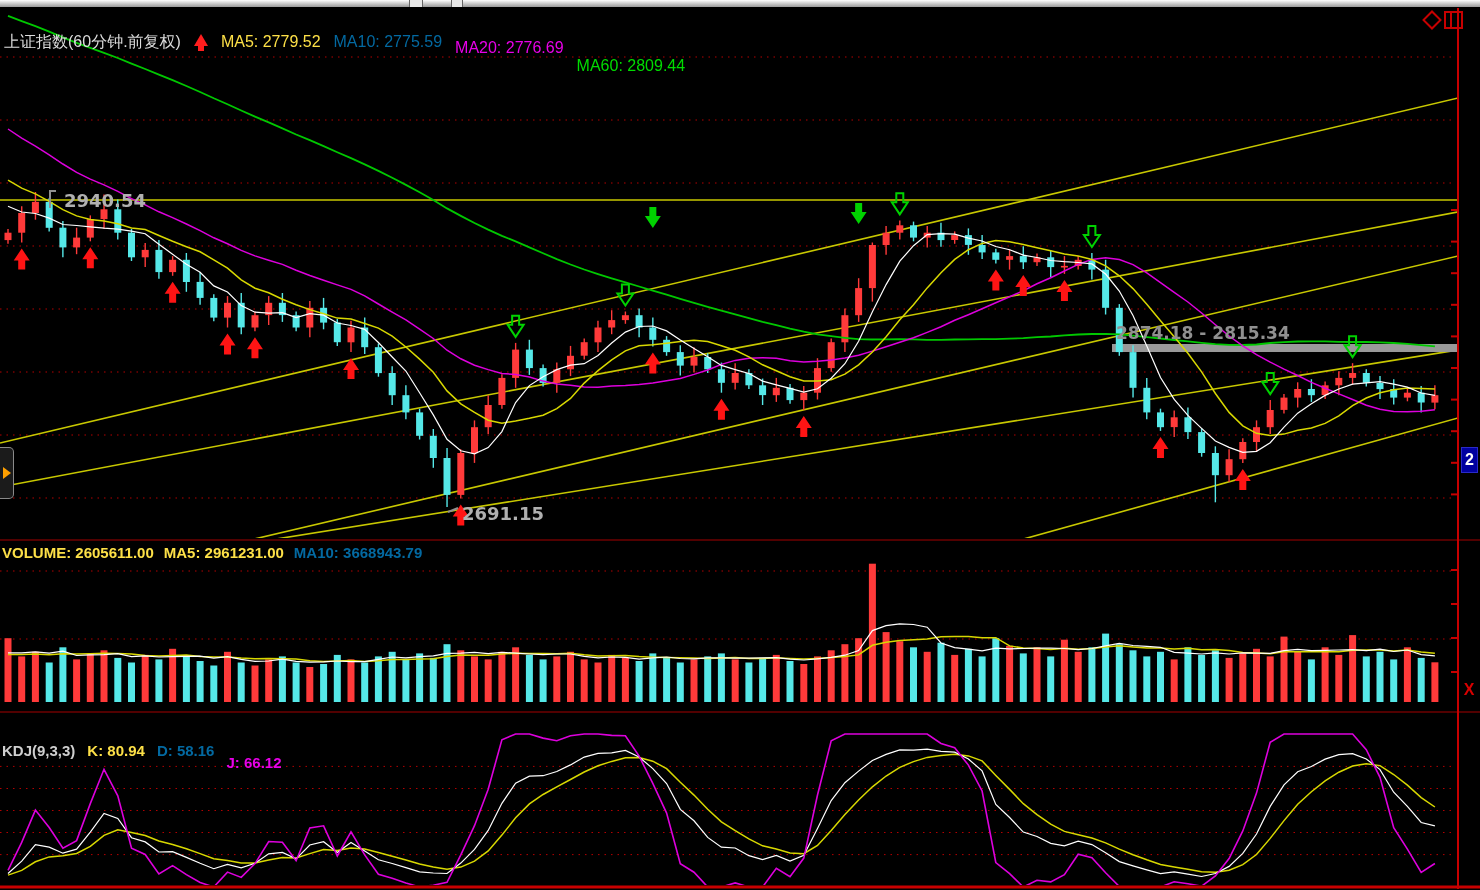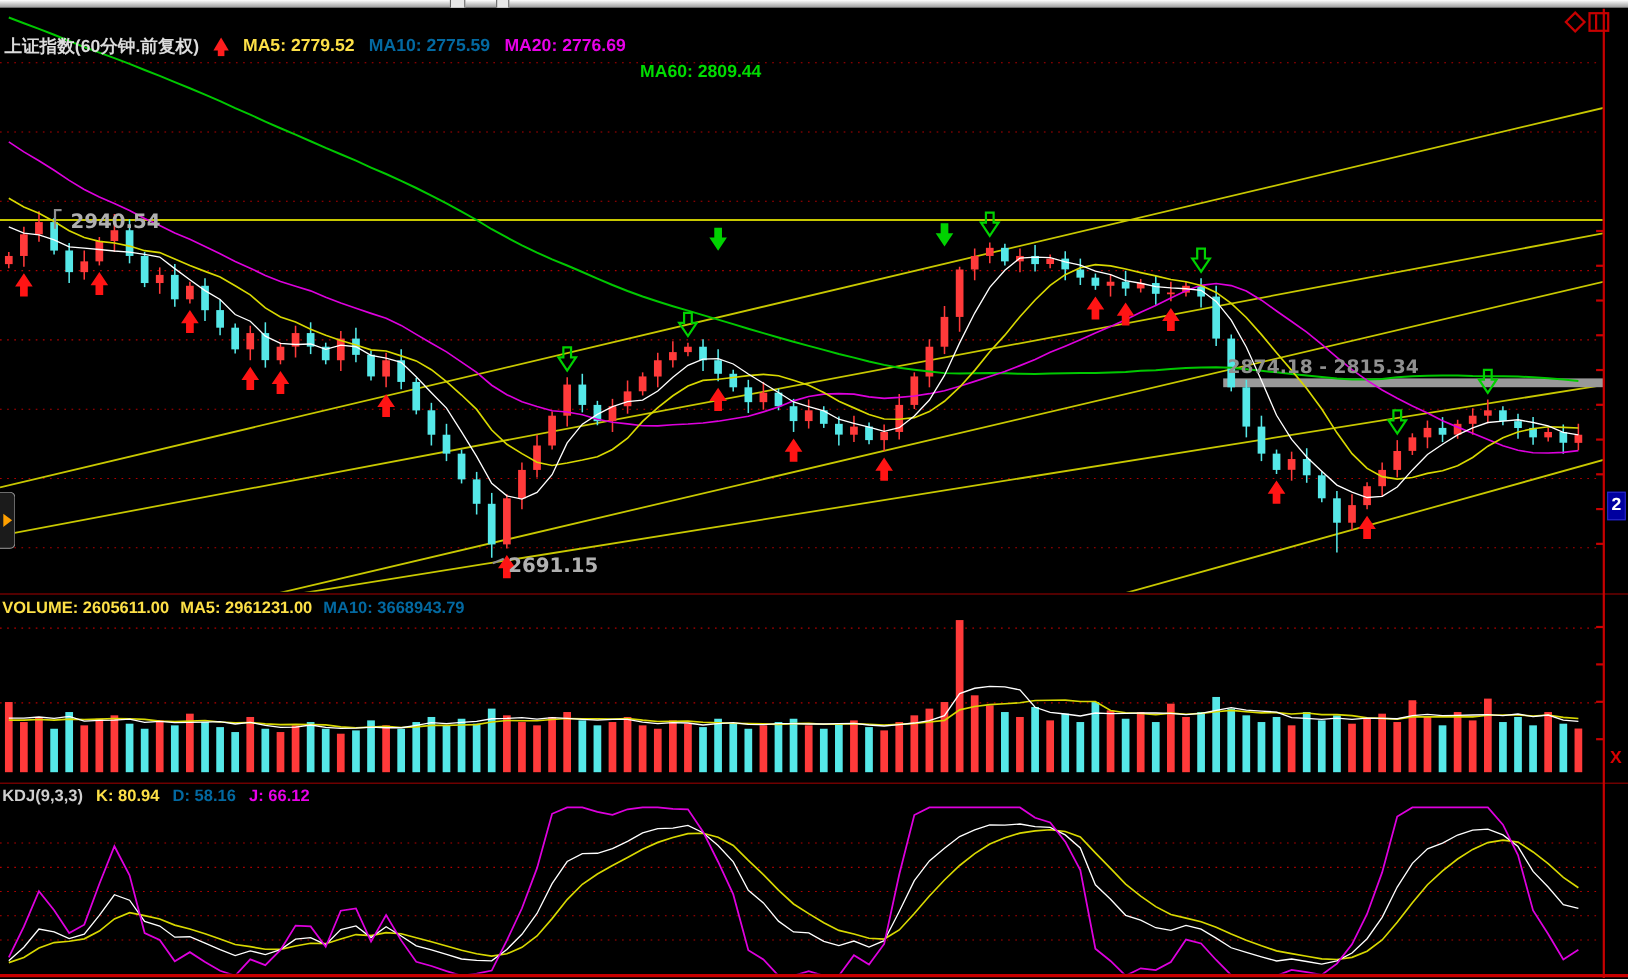--- a/index.html
+++ b/index.html
@@ -3,25 +3,25 @@
 <meta charset="utf-8">
 <style>
   html,body{margin:0;padding:0;background:#000;width:1480px;height:890px;overflow:hidden;
     font-family:"Liberation Sans","DejaVu Sans",sans-serif;}
   #stage{position:relative;width:1480px;height:890px;background:#000;}
   #cv{position:absolute;left:0;top:0;z-index:1;}
   .topstrip{position:absolute;left:0;top:0;width:1480px;height:7px;z-index:4;
     background:linear-gradient(#ffffff,#9a9a9a);}
   .notch{position:absolute;top:0;height:7px;background:#e8e8e8;border-left:1px solid #666;border-right:1px solid #666;}
   .hdr{position:absolute;left:4px;top:9px;z-index:5;display:flex;align-items:center;gap:13px;
-    font-weight:bold;font-size:16px;white-space:nowrap;}
+    font-weight:normal;font-size:16px;white-space:nowrap;}
   .hdr .title{color:#dcdcdc;}
-  .c-w{color:#fde047;}.c-y{color:#0369a1;}.c-m{color:#e800e8;}.c-g{color:#00dc00;margin-top:48px;}
+  .c-w{color:#fde047;}.c-y{color:#0369a1;}.c-m{color:#e800e8;margin-top:12px;}.c-g{color:#00dc00;margin-top:48px;}
   .vhdr{position:absolute;left:2px;top:544px;z-index:5;display:flex;gap:10px;font-weight:bold;font-size:15px;white-space:nowrap;}
-  .khdr{position:absolute;left:2px;top:715px;z-index:5;display:flex;gap:12px;font-weight:bold;font-size:15px;white-space:nowrap;}
+  .khdr{position:absolute;left:2px;top:742px;z-index:5;display:flex;gap:12px;font-weight:bold;font-size:15px;white-space:nowrap;}
   .kname{color:#cfcfcf;}
   .expander{position:absolute;left:0;top:447px;width:13px;height:50px;z-index:6;
     background:#1b1b1b;border:1px solid #8a8a8a;border-left:none;border-radius:0 5px 5px 0;
     display:flex;align-items:center;justify-content:center;cursor:pointer;}
   .expander .tri{width:0;height:0;border-left:8px solid #ffa000;border-top:6px solid transparent;border-bottom:6px solid transparent;}
   .badge2{position:absolute;left:1461px;top:447px;width:15px;height:24px;z-index:6;
     background:#0000a0;color:#fff;font-weight:bold;font-size:16px;line-height:24px;text-align:center;border:1px solid #2a2ac8;}
   .closex{position:absolute;left:1461px;top:681px;width:16px;height:18px;z-index:6;
     color:#d80000;font-weight:bold;font-size:16px;line-height:18px;text-align:center;cursor:pointer;}
   .diamond{position:absolute;left:1425px;top:13px;width:10px;height:10px;z-index:6;

